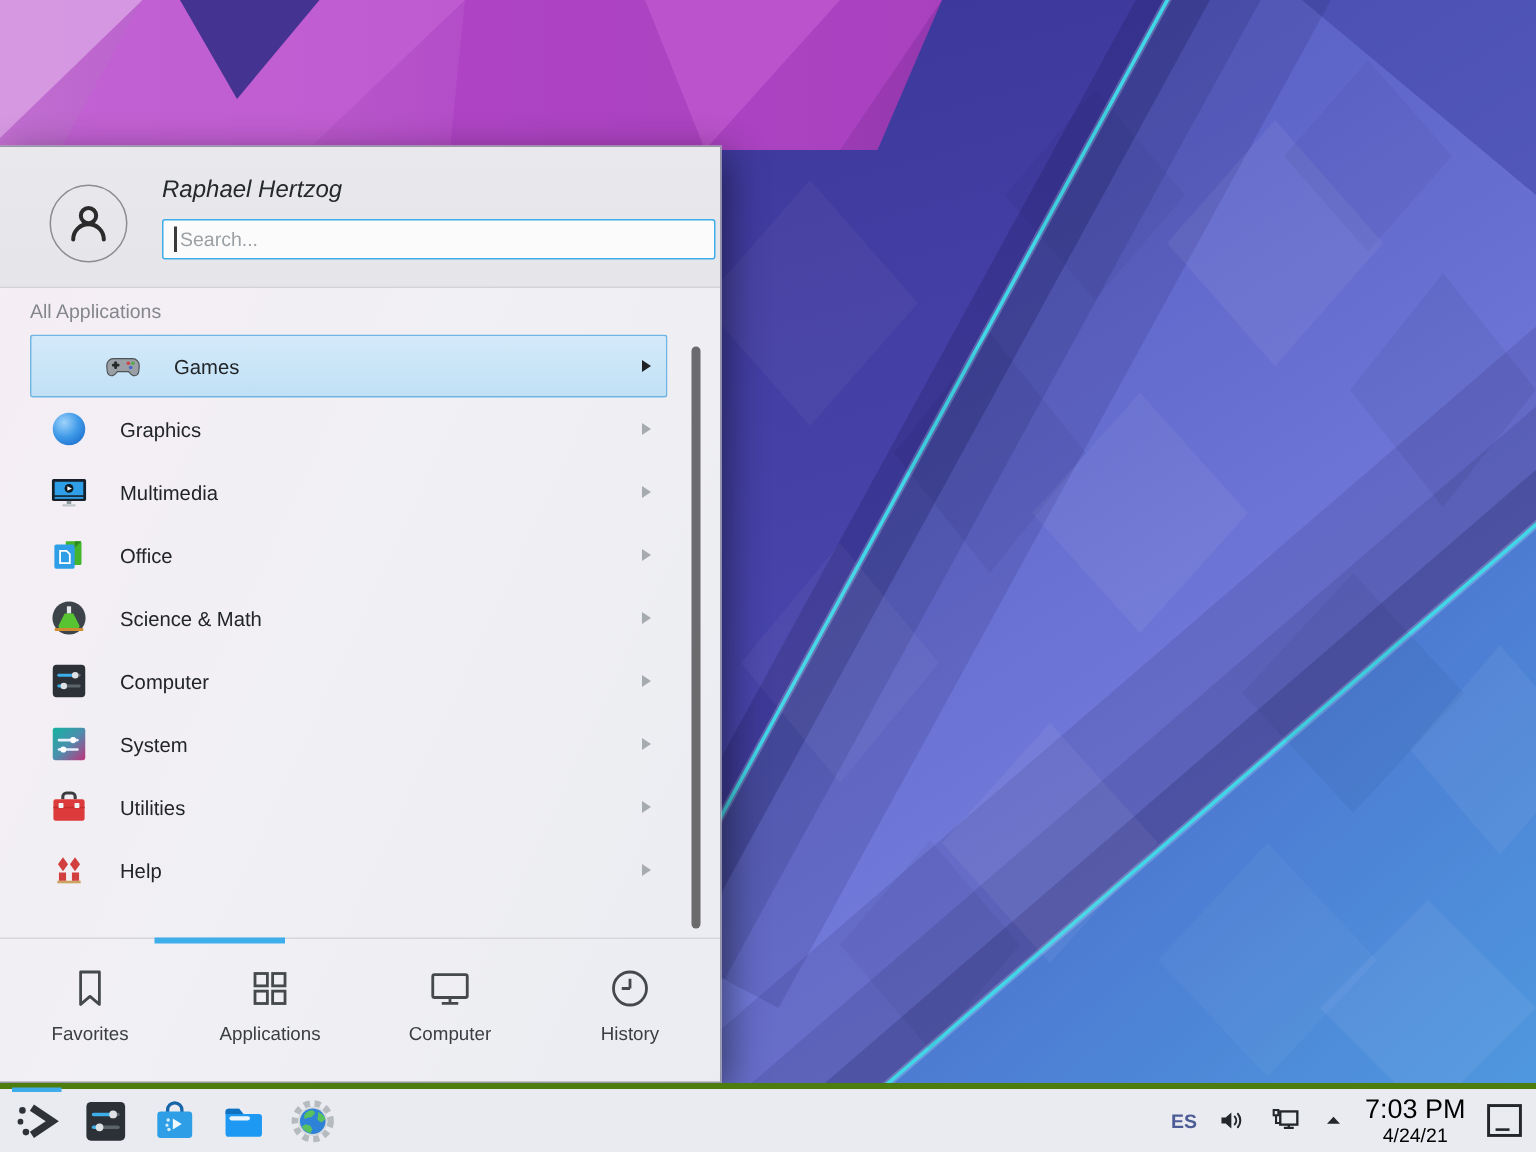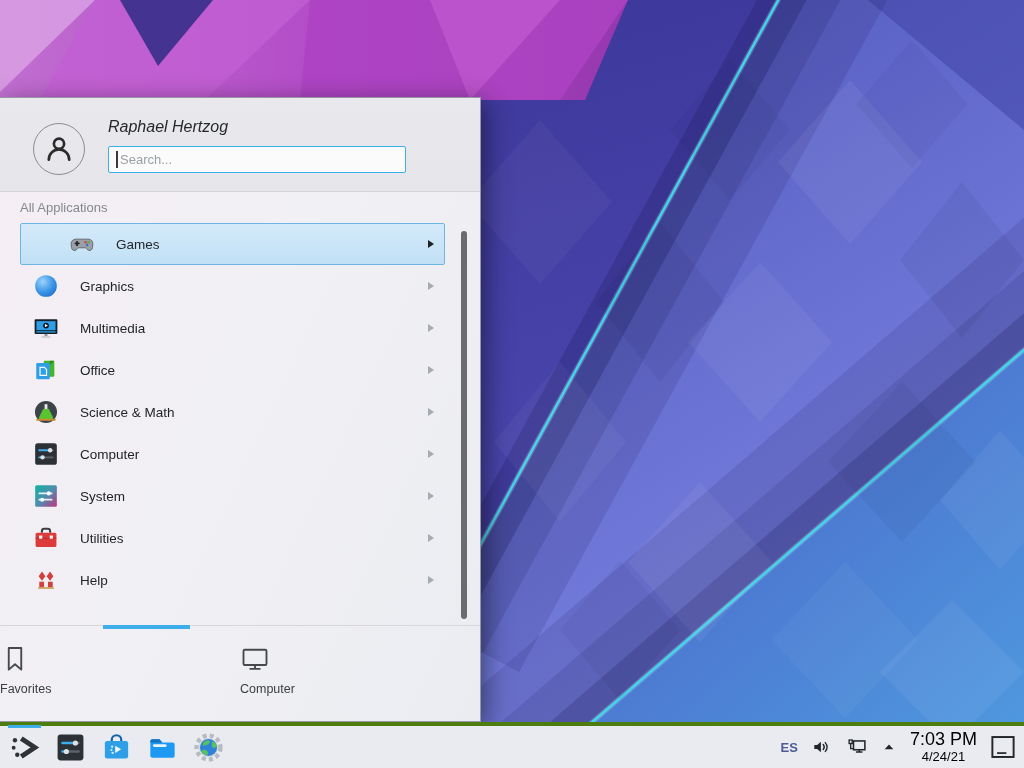--- a/index.html
+++ b/index.html
@@ -11,21 +11,21 @@
   .kickoff{position:absolute;left:0;top:97px;width:481px;height:625px;box-sizing:border-box;
            background:linear-gradient(115deg,#f5eef4 0%,#f0f0f4 55%,#ebecf1 100%);
            border:1px solid rgba(120,120,140,.75);border-left:none;
            box-shadow:5px 6px 24px rgba(0,0,0,.45);}
   .kickoff header{position:absolute;left:0;top:0;width:100%;height:93px;
            background:linear-gradient(#e9e9ed,#e6e6ea);}
   .avatar{position:absolute;left:33px;top:25px;width:50px;height:50px;border-radius:50%;
           border:1px solid #8d8d8f;display:flex;align-items:center;justify-content:center;}
   .avatar svg{width:34px;height:34px;}
   .uname{position:absolute;left:108px;top:20px;font-size:16px;color:#26292c;font-style:italic;}
-  .searchwrap{position:absolute;left:108px;top:48px;width:298px;height:27px;}
+  .searchwrap{position:absolute;left:108px;top:48px;width:369px;height:27px;}
   .search{width:100%;height:100%;box-sizing:border-box;border:1px solid #3daee9;border-radius:2px;
           background:#fbfbfc;padding:0 8px 0 11px;font:13px "Liberation Sans",sans-serif;
           color:#232627;outline:none;}
   .search::placeholder{color:#9aa0a4;}
   .caret{position:absolute;left:8px;top:5px;width:2px;height:17px;background:#3a3a3a;}
 
   .hsep1{position:absolute;left:0;top:93px;width:100%;height:1px;background:#d3d3d8;}
   .section-label{position:absolute;left:20px;top:102px;font-size:13px;color:#84888c;}
 
   .cat-list{position:absolute;left:20px;top:125px;width:425px;height:402px;overflow:hidden;}
@@ -38,21 +38,21 @@
   .cat-arrow{width:0;height:0;border-top:4.5px solid transparent;border-bottom:4.5px solid transparent;
              border-left:6px solid #a6abaf;}
   .cat-row.selected .cat-arrow{border-left-color:#1e2225;}
 
   .vscroll{position:absolute;left:461px;top:133px;width:6px;height:388px;border-radius:3px;
            background:#6b6b6d;}
 
   .hsep2{position:absolute;left:0;top:527px;width:100%;height:1px;background:#d7d7db;}
   .tab-indicator{position:absolute;left:103px;top:527px;width:87px;height:4px;background:#3daee9;}
   .tabs{position:absolute;left:0;top:539px;width:100%;height:80px;display:flex;}
-  .tab{flex:1;display:flex;flex-direction:column;align-items:flex-start;gap:8px;padding-top:7px;}
+  .tab{flex:1;display:flex;flex-direction:column;align-items:center;gap:8px;padding-top:7px;}
   .tab-icon{width:30px;height:30px;}
   .tab-icon svg{width:30px;height:30px;display:block;}
   .tab-label{font-size:12.5px;color:#3a3e41;}
 
   
   .taskbar{position:absolute;left:0;bottom:0;width:100%;height:46px;background:#e9ebf0;
            border-top:4px solid #4d7c0f;box-sizing:border-box;display:flex;align-items:center;}
   .launchers{display:flex;align-items:center;gap:13px;padding-left:8px;height:100%;}
   .task-ic{position:relative;width:33px;height:33px;display:flex;align-items:center;justify-content:center;}
   .task-ic svg{width:31px;height:31px;display:block;}
@@ -426,30 +426,46 @@
     <nav class="tabs">
   <div class="tab">
     <span class="tab-icon">
             <svg>
               <use href="#sym-bookmark"></use>
             </svg>
           </span>
     <span class="tab-label">Favorites</span>
   </div>
 
+  <div class="tab active">
+    <span class="tab-icon">
+            <svg>
+              <use href="#sym-grid"></use>
+            </svg>
+          </span>
+    <span class="tab-label">Applications</span>
+  </div>
 
   <div class="tab">
     <span class="tab-icon">
             <svg>
               <use href="#sym-monitor"></use>
             </svg>
           </span>
     <span class="tab-label">Computer</span>
   </div>
 
+  <div class="tab">
+    <span class="tab-icon">
+            <svg>
+              <use href="#sym-clock"></use>
+            </svg>
+          </span>
+    <span class="tab-label">History</span>
+  </div>
 
 </nav>
   </section>
 
   <footer class="taskbar">
     <div class="launchers">
   <span class="task-ic active">
           <i class="active-bar"></i>
           <svg>
             <use href="#sym-kickoff"></use>

